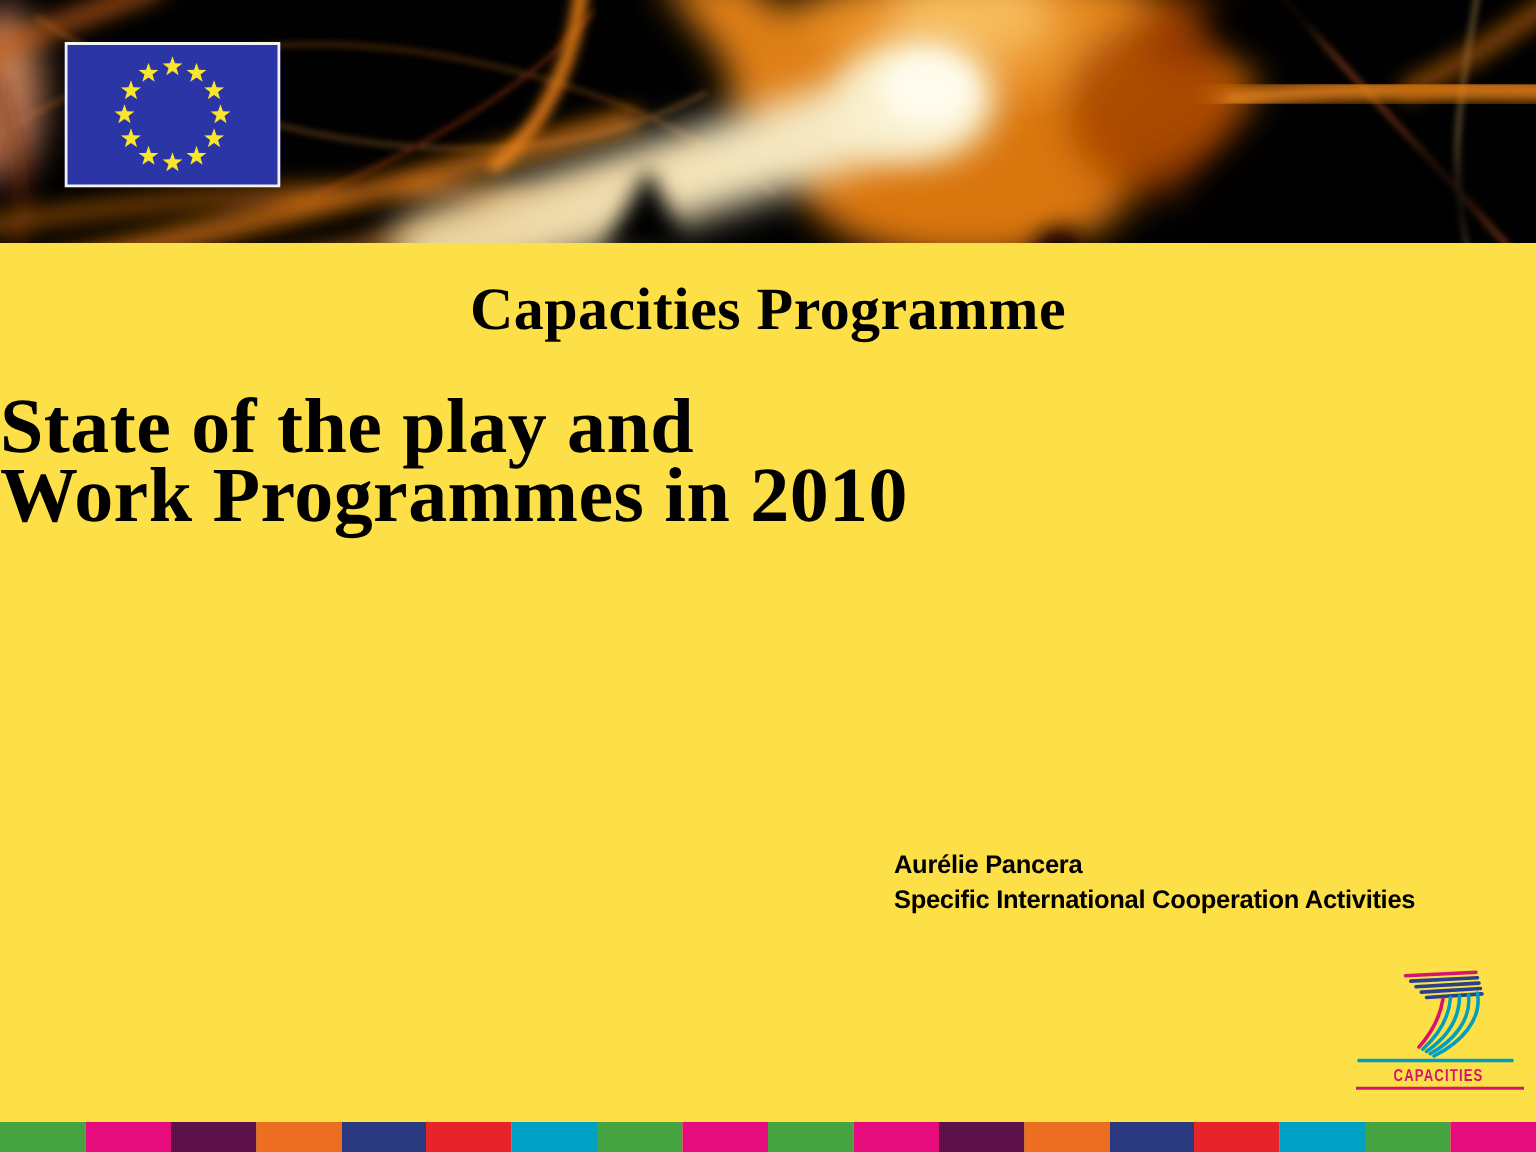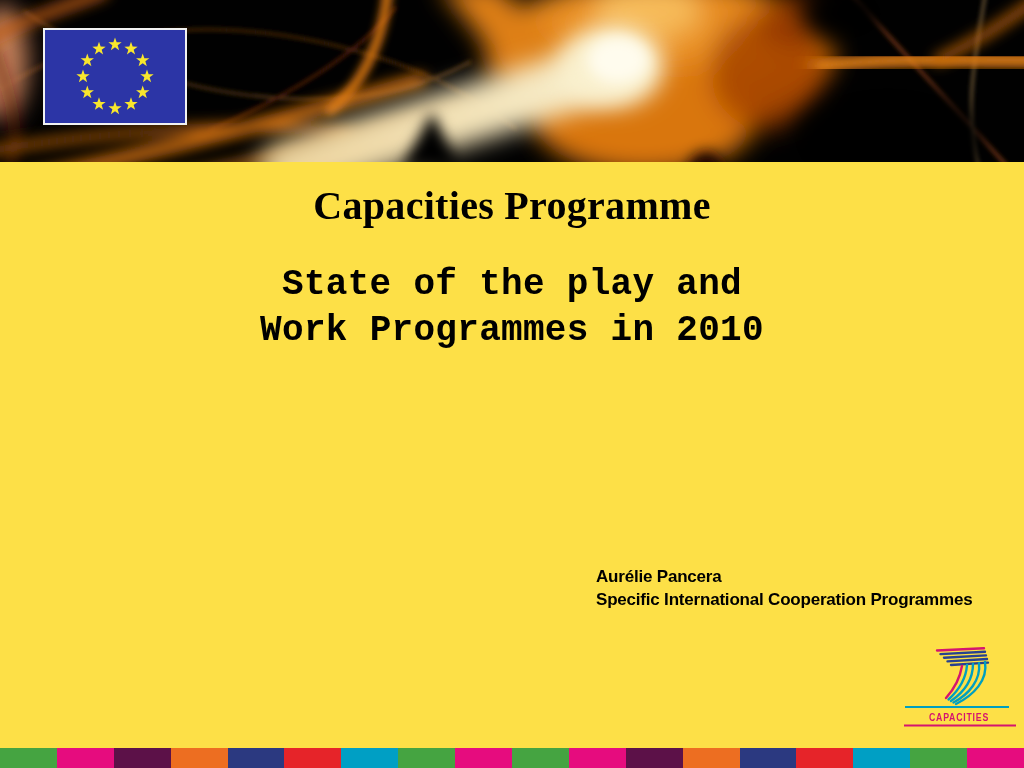--- a/index.html
+++ b/index.html
@@ -14,23 +14,23 @@
   .eu-flag-bg{fill:var(--eu-blue,#2C35A6);}
   .eu-flag-border{fill:none;stroke:#f2f2f2;stroke-width:2;}
   .eu-star{fill:var(--eu-star,#F8E62D);}
   
   .slide-title{
     position:absolute;left:0;top:183px;width:100%;text-align:center;
     font-family:"Liberation Serif","DejaVu Serif",serif;font-weight:bold;
     font-size:40px;line-height:46px;color:var(--title-color,#000);margin:0;letter-spacing:.3px;
   }
   .slide-subtitle{
-    position:absolute;left:0;top:262px;width:100%;text-align:center;
-    font-family:Liberation Mono, monospace;font-weight:bold;
-    font-size:36px;line-height:46px;color:var(--title-color,#000);margin:0;letter-spacing:.3px;
+    position:absolute;left:0;top:262px;width:100%;
+    font-family:Liberation Serif, serif;font-weight:bold;
+    font-size:52px;line-height:46px;color:var(--title-color,#000);margin:0;letter-spacing:.3px;
   }
   .slide-subtitle span{display:block;}
   
   .author-block{
     position:absolute;left:596px;top:565px;
     font-family:Liberation Sans, sans-serif;font-weight:bold;
     font-size:17px;line-height:23px;letter-spacing:-0.2px;color:#000;white-space:nowrap;
   }
   
   .fp7-logo{position:absolute;left:903px;top:646px;width:115px;height:92px;}
@@ -147,21 +147,21 @@
   </div>
 
   <h1 class="slide-title">Capacities Programme</h1>
   <h2 class="slide-subtitle">
     <span>State of the play and</span>
     <span>Work Programmes in 2010</span>
   </h2>
 
   <div class="author-block">
     <div>Aurélie Pancera</div>
-    <div>Specific International Cooperation Programmes</div>
+    <div>Specific International Cooperation Activities</div>
   </div>
 
   <svg class="fp7-logo" width="115" height="92" viewBox="0 0 115 92">
 
     <g fill="none" stroke-width="2.4" stroke-linecap="round" aria-label="7">
       <path class="fp7-magenta" d="M34,4.5 L81,2.2"></path>
       <path class="fp7-blue" d="M37.5,8.1 L82,5.8"></path>
       <path class="fp7-blue" d="M41,11.8 L83,9.4"></path>
       <path class="fp7-blue" d="M44.5,15.4 L84,13"></path>
       <path class="fp7-blue" d="M48,19 L85,16.6"></path>

